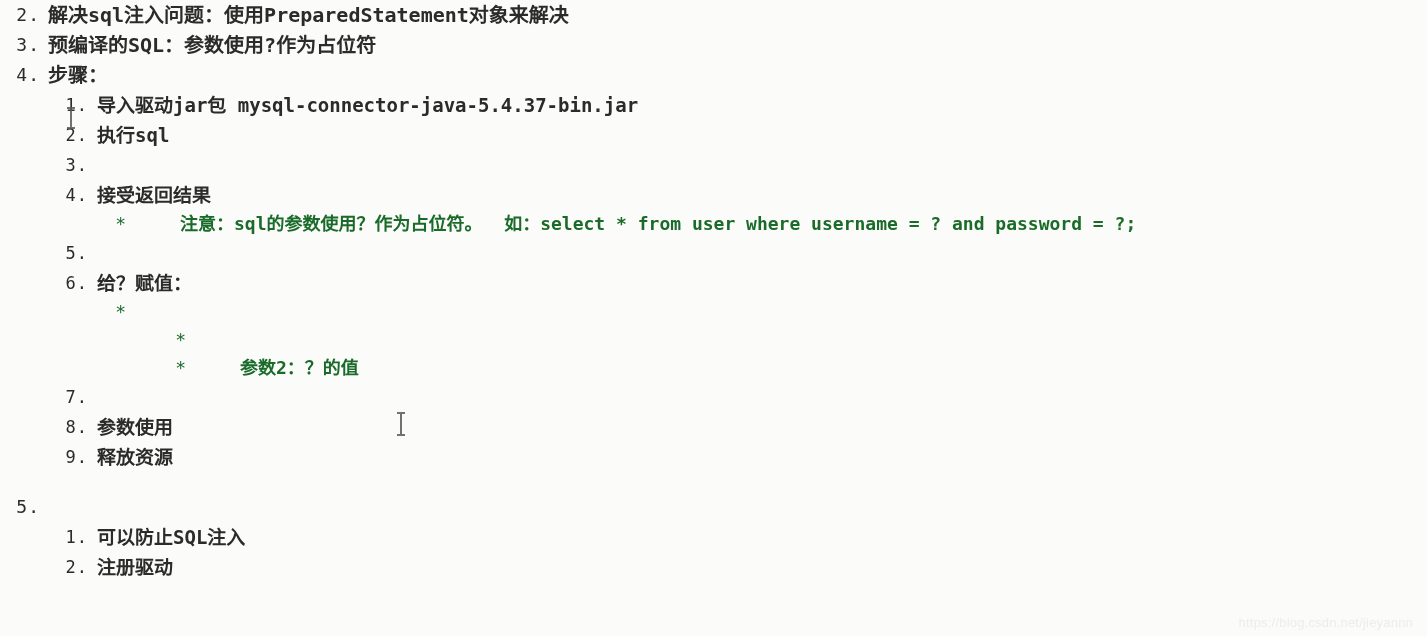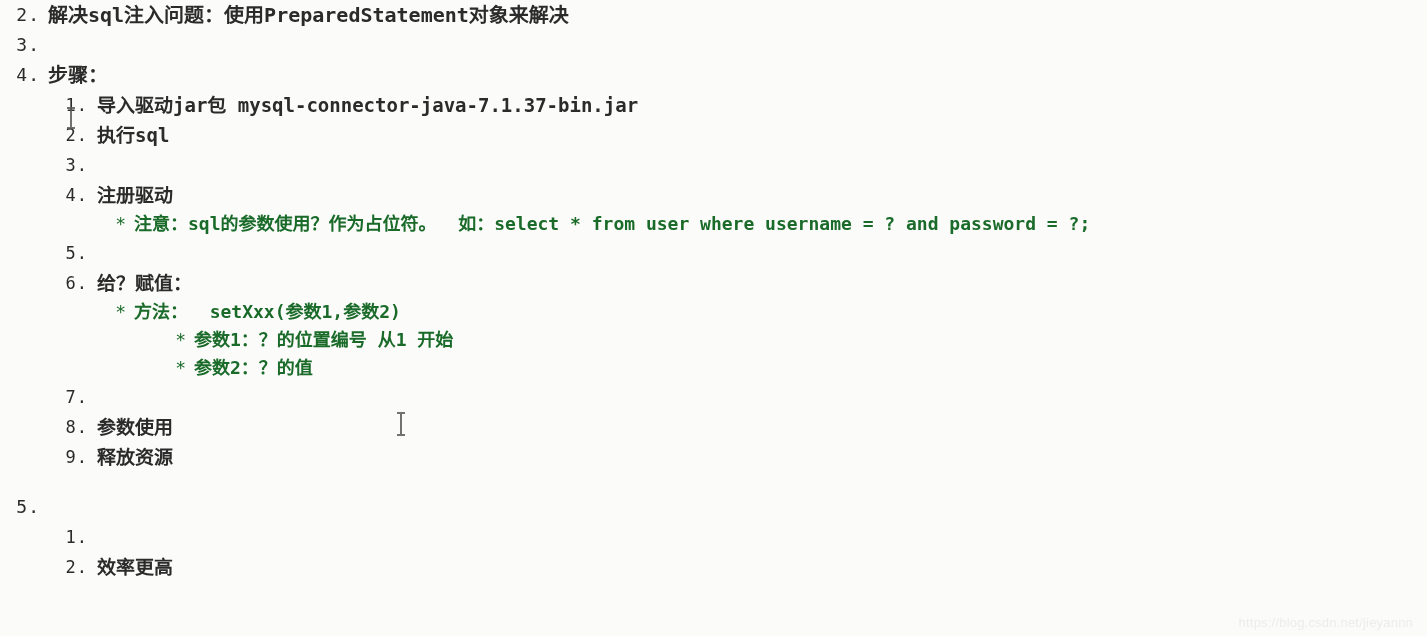--- a/index.html
+++ b/index.html
@@ -87,20 +87,21 @@
     font-weight: 700;
     color: #1a6b2a;
   }
   .star > .marker {
     width: 14px;
     font-weight: 400;
     color: #1a6b2a;
   }
   .star > .body-text {
     padding-left: 8px;
+    margin-left: 46px;
   }
   .star.depth-a > .marker { margin-left: 112px; }
   .star.depth-b > .marker { margin-left: 172px; }
 
   .green { color: #1a6b2a; }
 
   .spacer-block { height: 20px; }
 
   
   .caret {
@@ -142,68 +143,67 @@
 
 <div class="doc">
 
   <div class="row lvl1">
     <span class="marker">2.</span>
     <span class="body-text">解决sql注入问题：使用PreparedStatement对象来解决</span>
   </div>
 
   <div class="row lvl1">
     <span class="marker">3.</span>
+    <span class="body-text">预编译的SQL：参数使用?作为占位符</span>
   </div>
 
   <div class="row lvl1">
     <span class="marker">4.</span>
     <span class="body-text">步骤：</span>
   </div>
 
   <div class="row lvl2">
     <span class="marker">1.</span>
-    <span class="body-text">导入驱动jar包 mysql-connector-java-7.1.37-bin.jar</span>
+    <span class="body-text">导入驱动jar包 mysql-connector-java-5.4.37-bin.jar</span>
   </div>
 
   <div class="row lvl2">
     <span class="marker">2.</span>
     <span class="body-text">执行sql</span>
   </div>
 
   <div class="row lvl2">
     <span class="marker">3.</span>
   </div>
 
   <div class="row lvl2">
     <span class="marker">4.</span>
-    <span class="body-text">注册驱动</span>
+    <span class="body-text">接受返回结果</span>
   </div>
 
   <div class="row star depth-a">
     <span class="marker">*</span>
     <span class="body-text green">注意：sql的参数使用？作为占位符。  如：select * from user where username = ? and password = ?;</span>
   </div>
 
   <div class="row lvl2">
     <span class="marker">5.</span>
   </div>
 
   <div class="row lvl2">
     <span class="marker">6.</span>
     <span class="body-text">给？赋值：</span>
   </div>
 
   <div class="row star depth-a">
     <span class="marker">*</span>
-    <span class="body-text green">方法：  setXxx(参数1,参数2)</span>
   </div>
 
   <div class="row star depth-b">
     <span class="marker">*</span>
-    <span class="body-text green">参数1：？的位置编号 从1 开始</span>
   </div>
 
   <div class="row star depth-b">
     <span class="marker">*</span>
     <span class="body-text green">参数2：？的值</span>
   </div>
 
   <div class="row lvl2">
     <span class="marker">7.</span>
   </div>
@@ -219,25 +219,26 @@
   </div>
 
   <div class="spacer-block"></div>
 
   <div class="row lvl1">
     <span class="marker">5.</span>
   </div>
 
   <div class="row lvl2">
     <span class="marker">1.</span>
+    <span class="body-text">可以防止SQL注入</span>
   </div>
 
   <div class="row lvl2">
     <span class="marker">2.</span>
-    <span class="body-text">效率更高</span>
+    <span class="body-text">注册驱动</span>
   </div>
 
   <div class="caret" id="caret-1"></div>
   <div class="caret" id="caret-2"></div>
 
   <div class="watermark">https://blog.csdn.net/jieyannn</div>
 
 </div>
 
 </body></html>

